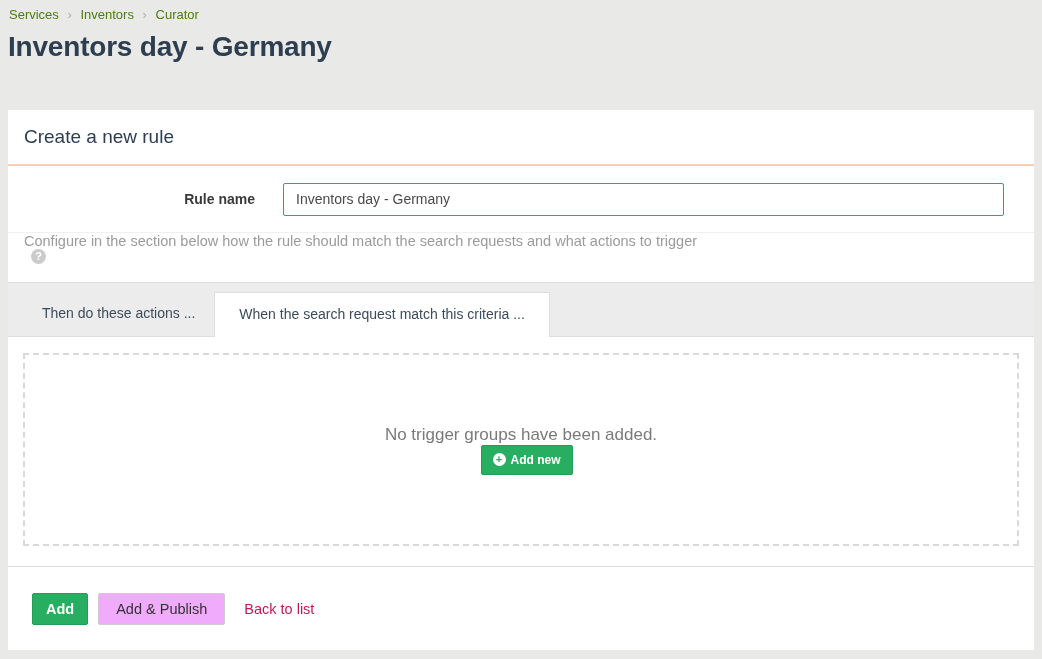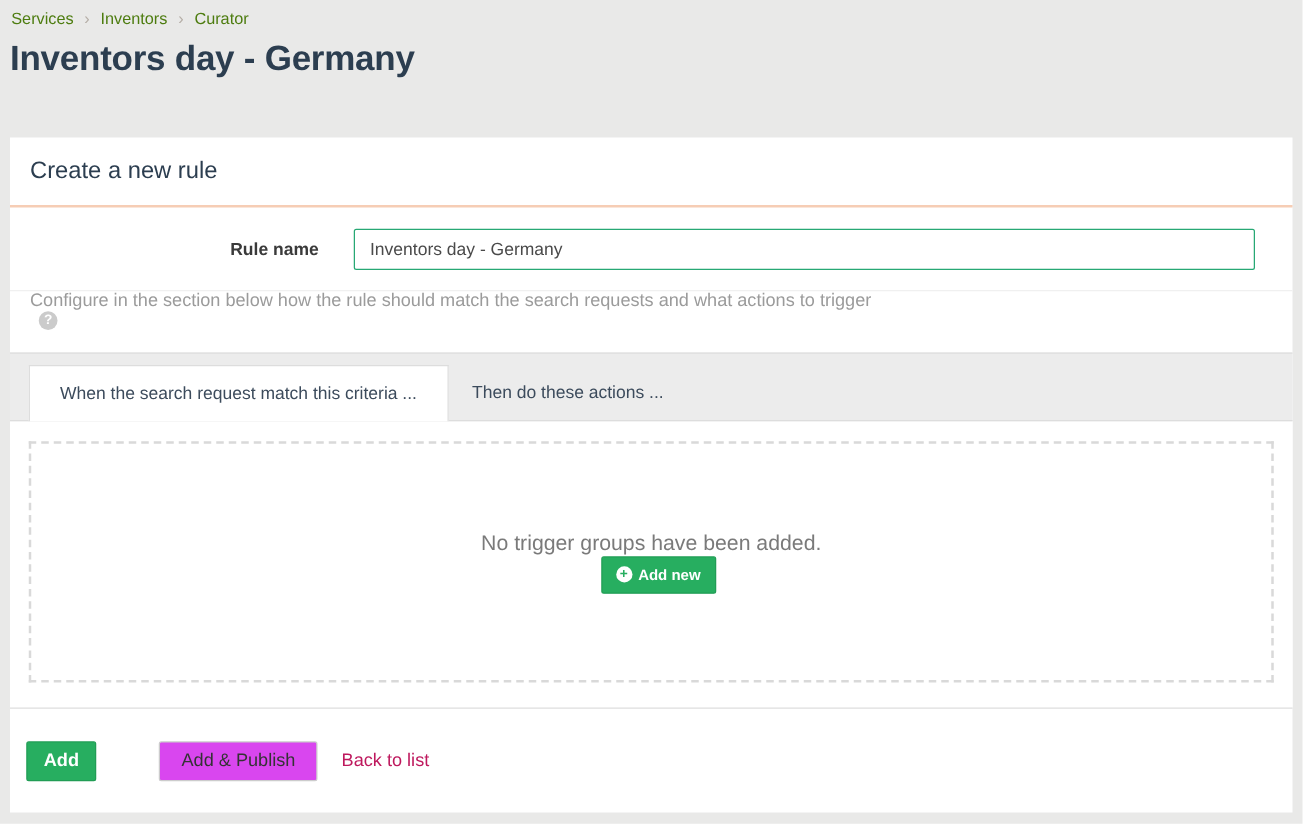--- a/index.html
+++ b/index.html
@@ -88,31 +88,31 @@
   }
   .plus-icon {
     display:inline-block; width:13px; height:13px; border-radius:50%;
     background:#ffffff; color:#27ae60;
     font-size:11px; font-weight:bold; line-height:13px; text-align:center;
   }
 
   
   .card-footer {
     height:84px; border-top:1px solid #dedede;
-    display:flex; align-items:center; padding-left:13px; gap:10px;
+    display:flex; align-items:center; padding-left:24px; gap:10px;
   }
   .btn {
     font-size:14.5px; border-radius:2px; padding:7px 13px; cursor:pointer;
     font-family:"Liberation Sans", sans-serif;
   }
   .btn-add {
     background:#27ae60; border:1px solid #219d55; color:#ffffff; font-weight:bold;
   }
   .btn-add-publish {
-    background:#d946ef; border:1px solid #cccccc; color:#333333; padding:7px 17px;margin-left:40px;
+    background:#f0abfc; border:1px solid #cccccc; color:#333333; padding:7px 17px;
   }
   .back-link {
     margin-left:9px; font-size:14.5px; color:#be185d; cursor:pointer;
     text-decoration:none;
   }
 </style>
 </head>
 <body>
 
 <div class="breadcrumb">
@@ -134,22 +134,22 @@
     <input class="form-input" type="text" value="Inventors day - Germany" style="">
   </div>
 
   <div class="help-row">
     <span>Configure in the section below how the rule should match the search requests and what actions to trigger</span>
     <span class="help-icon">?</span>
   </div>
 
   <div class="tab-strip">
     <div class="tabs">
+      <div class="tab">Then do these actions ...</div>
       <div class="tab active">When the search request match this criteria ...</div>
-      <div class="tab">Then do these actions ...</div>
     </div>
   </div>
 
   <div class="tab-content">
     <div class="dashed-box">
       <span class="empty-msg">No trigger groups have been added.</span>
       <button class="add-new-btn">
         <span class="plus-icon">+</span>
         <span>Add new</span>
       </button>

